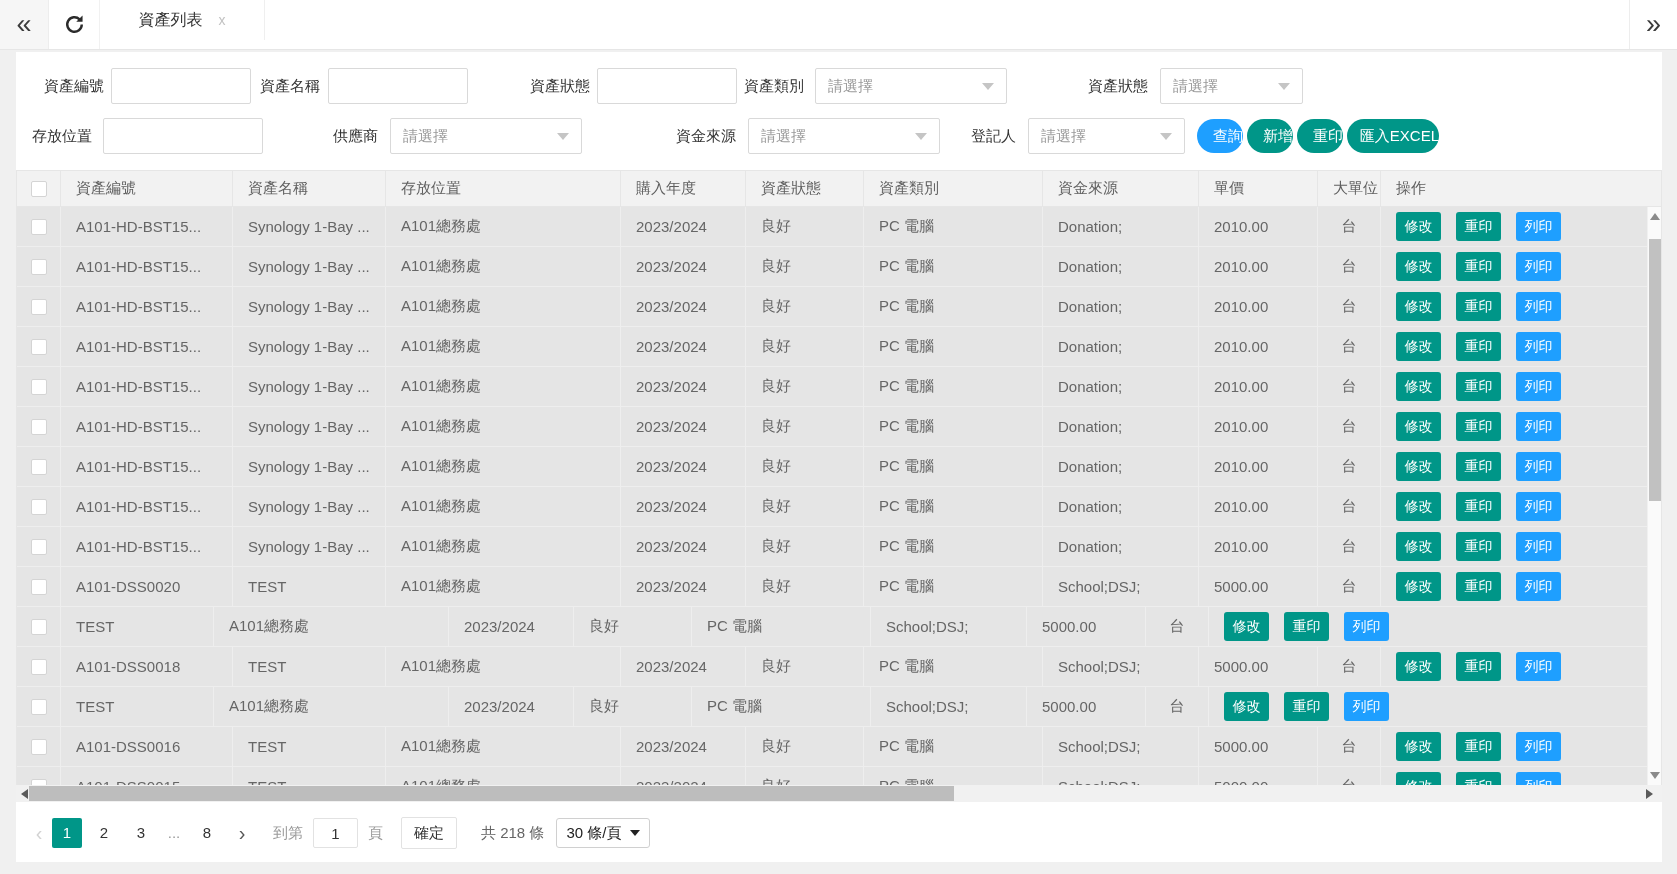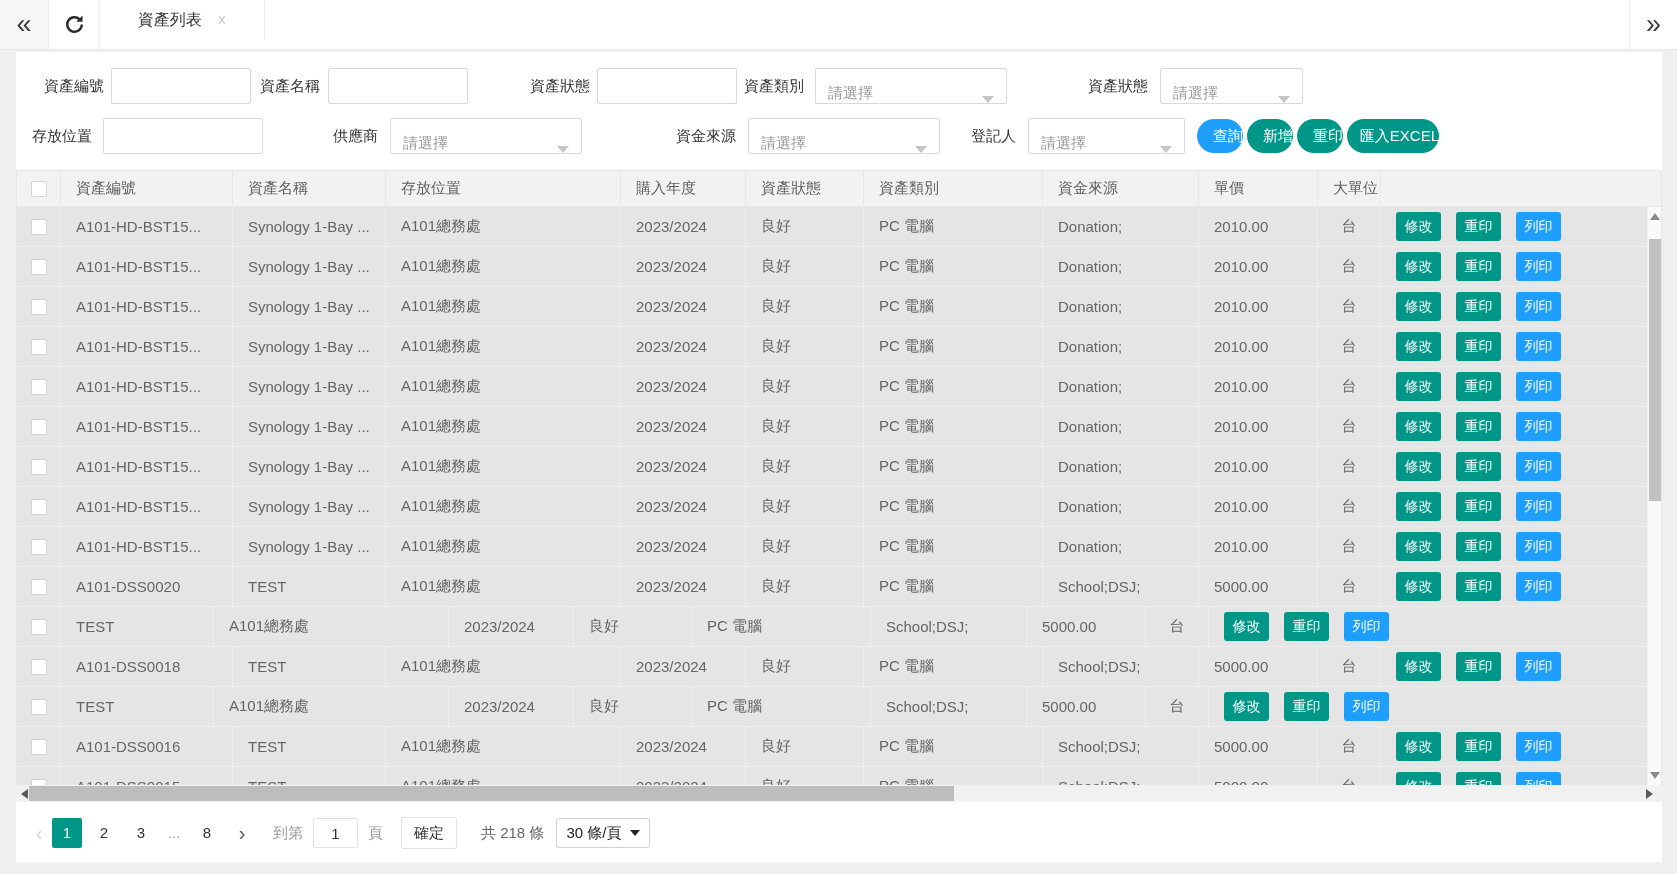--- a/index.html
+++ b/index.html
@@ -6,31 +6,31 @@
   html,body{width:1677px;height:874px;overflow:hidden;background:#f0f0f0;
     font-family:"Liberation Sans","DejaVu Sans",sans-serif;}
   
   .topbar{position:absolute;top:0;left:0;width:1677px;height:50px;background:#fff;border-bottom:1px solid #e6e6e6;}
   .tb-btn{position:absolute;top:0;height:49px;display:flex;align-items:center;justify-content:center;cursor:pointer;background:#fff;}
   .tb-collapse{left:0;width:49px;background:#f6f6f6;border-right:1px solid #ededed;}
   .tb-refresh{left:50px;width:50px;border-right:1px solid #f1f1f1;}
   .tb-expand{right:0;width:48px;border-left:1px solid #ededed;}
   .chev{font-size:27px;color:#3c3c3c;line-height:1;}
   .tab{position:absolute;left:100px;top:0;height:40px;width:165px;background:#fff;border-right:1px solid #efefef;
-       display:flex;align-items:center;justify-content:center;gap:16px;font-size:16px;color:#333;cursor:pointer;font-family:Liberation Mono, monospace;}
+       display:flex;align-items:center;justify-content:center;gap:16px;font-size:16px;color:#333;cursor:pointer;}
   .tab-close{color:#c2c2c2;font-size:14px;cursor:pointer;}
   
   .card{position:absolute;top:52px;left:16px;width:1646px;height:810px;background:#fff;}
   
   .filters{position:relative;height:118px;}
   .flabel{position:absolute;font-size:15px;color:#333;text-align:right;line-height:36px;white-space:nowrap;}
   .finput{position:absolute;height:36px;border:1px solid #d9d9d9;border-radius:2px;font-size:15px;
           padding:0 10px;color:#333;outline:none;background:#fff;}
   .fselect{position:absolute;height:36px;border:1px solid #d9d9d9;border-radius:2px;background:#fff;
-          display:flex;align-items:flex-end;justify-content:space-between;padding:0 12px;font-size:15px;color:#9a9a9a;cursor:pointer;}
+          display:flex;align-items:center;justify-content:space-between;padding:0 12px;font-size:15px;color:#9a9a9a;cursor:pointer;}
   .caret{width:0;height:0;border-left:6px solid transparent;border-right:6px solid transparent;border-top:7px solid #c5c5c5;}
   .fbtn{position:absolute;top:67px;height:34px;border:none;border-radius:17px;color:#fff;font-size:15px;
         cursor:pointer;text-align:right;white-space:nowrap;}
   .blue{background:#1E9FFF;}
   .teal{background:#009688;}
   
   .tablewrap{position:relative;width:1646px;border:1px solid #e6e6e6;border-bottom:none;}
   .thead{display:flex;height:36px;background:#f2f2f2;border-bottom:1px solid #e6e6e6;}
   .th{display:flex;align-items:center;padding-left:15px;font-size:15px;color:#5f5f5f;
       border-right:1px solid #e6e6e6;flex-shrink:0;white-space:nowrap;overflow:hidden;}
@@ -143,20 +143,21 @@
         </div>
         <div class="th" style="width: 172px;">資產編號</div>
         <div class="th" style="width: 153px;">資產名稱</div>
         <div class="th" style="width: 235px;">存放位置</div>
         <div class="th" style="width: 125px;">購入年度</div>
         <div class="th" style="width: 118px;">資產狀態</div>
         <div class="th" style="width: 179px;">資產類別</div>
         <div class="th" style="width: 156px;">資金來源</div>
         <div class="th" style="width: 119px;">單價</div>
         <div class="th" style="width: 63px;">大單位</div>
+        <div class="th" style="flex: 1 1 0%; border-right: none;">操作</div>
       </div>
     <div class="tbody" id="tbody">
       <div class="tr">
           <div class="td cb" style="width: 44px;">
             <div class="checkbox"></div>
           </div>
           <div class="td" style="width: 172px;">A101-HD-BST15...</div>
           <div class="td" style="width: 153px;">Synology 1-Bay ...</div>
           <div class="td" style="width: 235px;">A101總務處</div>
           <div class="td" style="width: 125px;">2023/2024</div>

